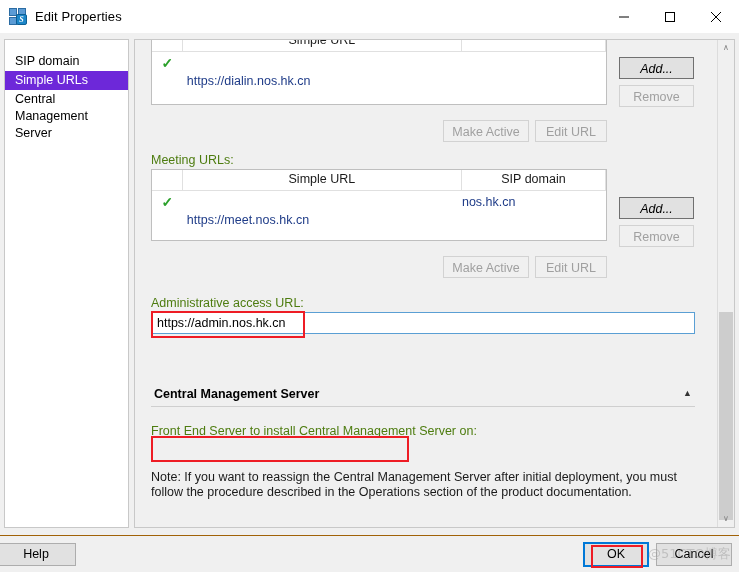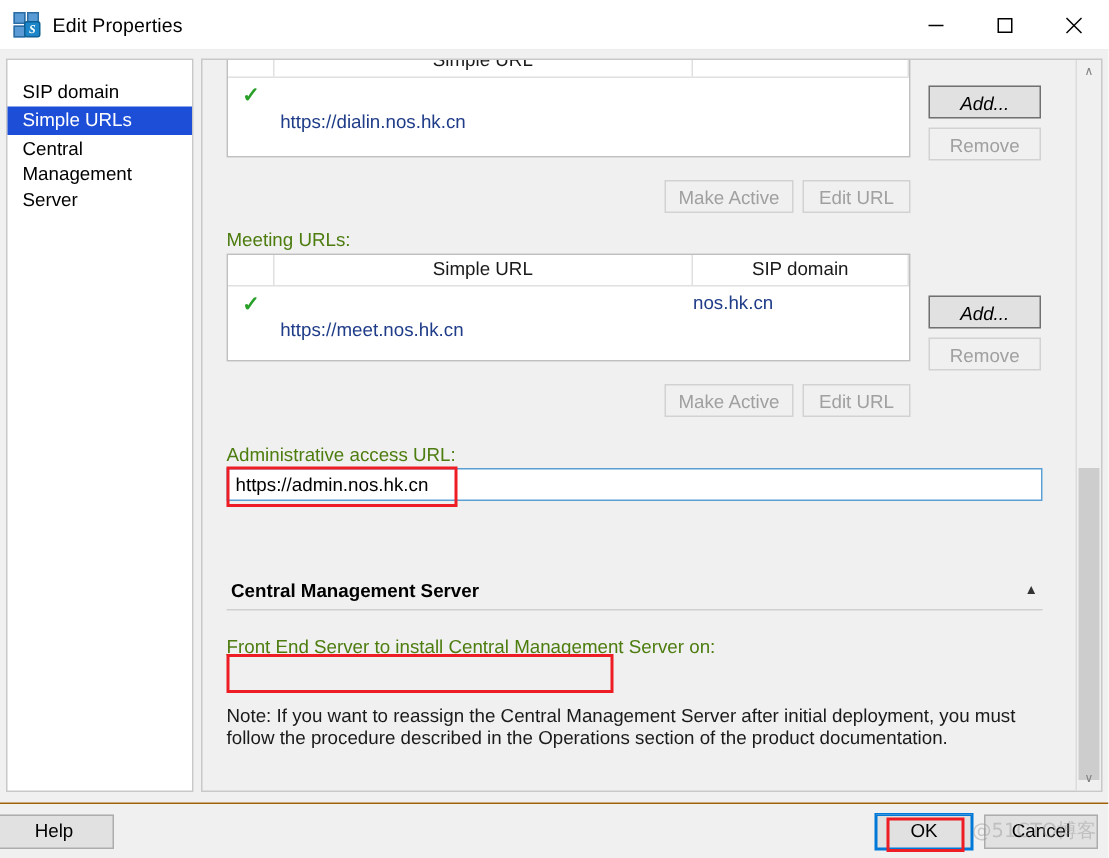--- a/index.html
+++ b/index.html
@@ -96,21 +96,21 @@
     padding-top: 12px;
   }
   .nav-item {
     padding: 1px 0 1px 10px;
     font-size: 12.5px;
     line-height: 17px;
     color: #000000;
     white-space: pre-line;
   }
   .nav-item.selected {
-    background: #1d4ed8;
+    background: #6d28d9;
     color: #ffffff;
   }
 
   
   .content {
     position: absolute;
     left: 134px;
     top: 6px;
     width: 601px;
     height: 489px;

